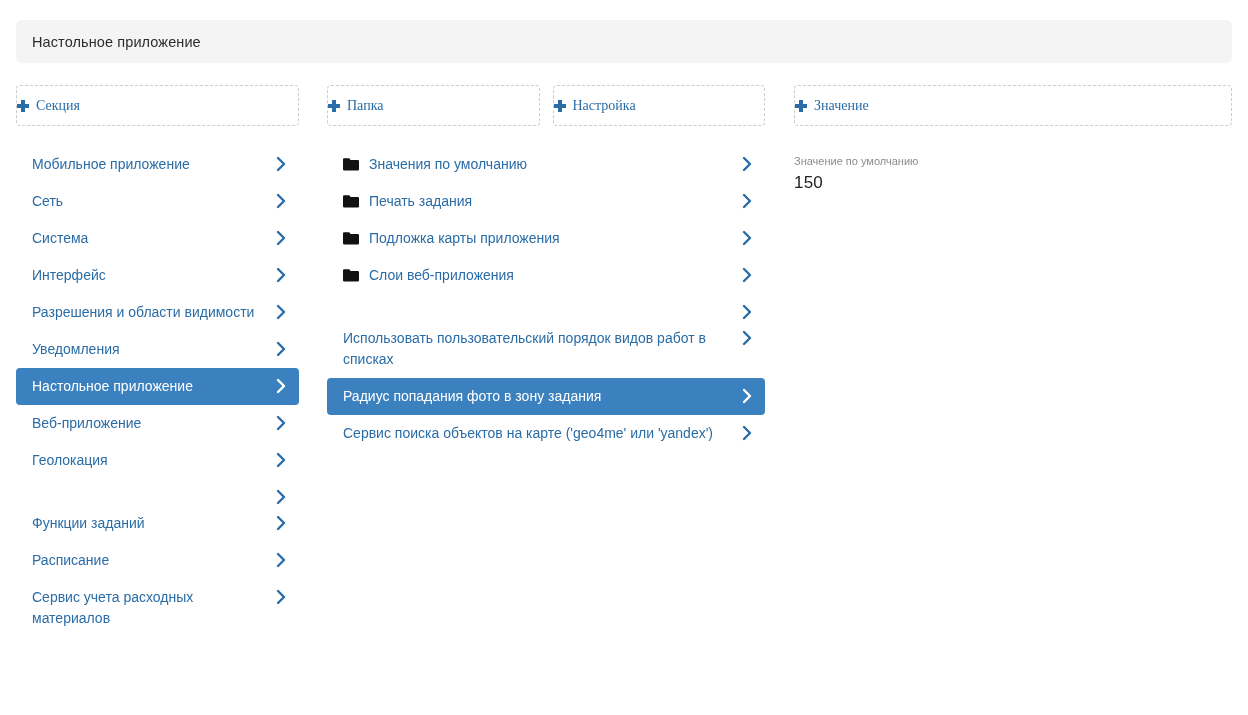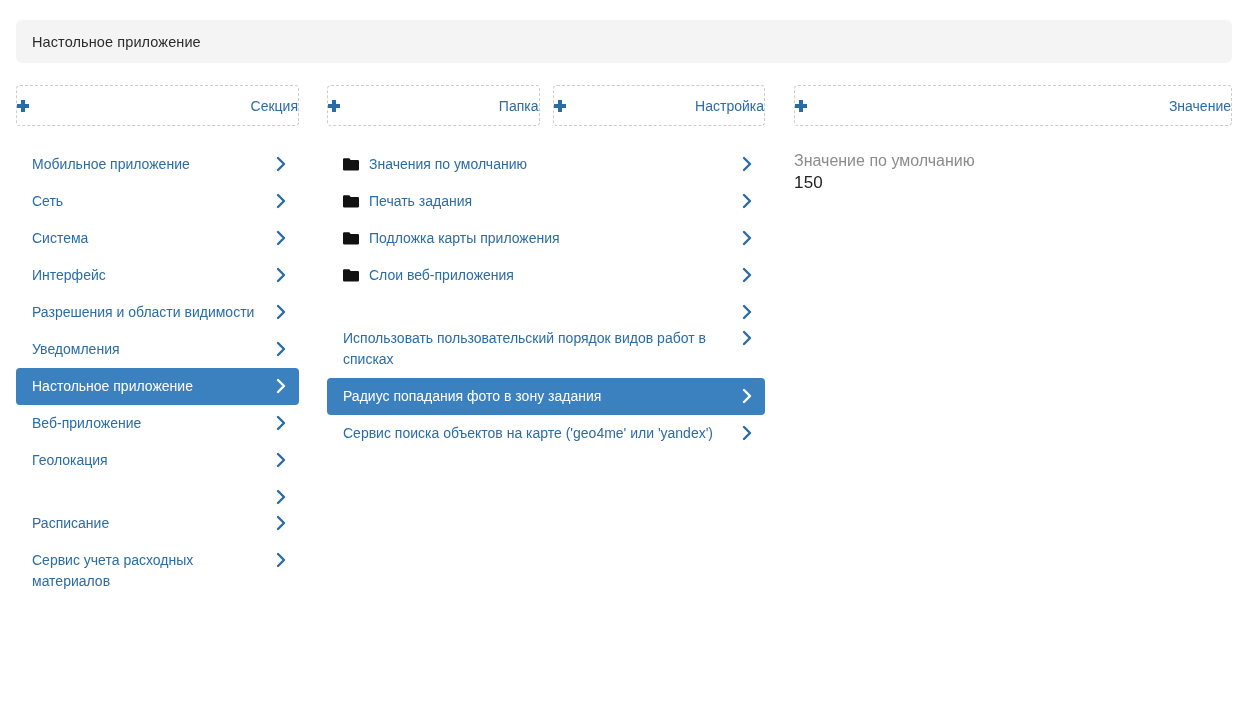--- a/index.html
+++ b/index.html
@@ -60,25 +60,26 @@
     margin-bottom: 20px;
   }
   .add-btn {
     flex: 1 1 0;
     height: 41px;
     border: 1px dashed #cccccc;
     border-radius: 4px;
     background: #ffffff;
     display: flex;
     align-items: center;
-    justify-content: space-between;
+    justify-content: flex-start;
     gap: 7px;
     cursor: pointer;
     box-sizing: border-box;
     user-select: none;
+    font-family: Liberation Serif, serif;
   }
   .add-btn .plus {
     display: inline-block;
     position: relative;
     width: 12px;
     height: 12px;
     flex: none;
   }
   .add-btn .plus::before,
   .add-btn .plus::after {
@@ -147,21 +148,21 @@
 
   
   .col-sections .row { padding-left: 16px; padding-right: 34px; justify-content: flex-end; }
 
   
   .value-block {
     padding: 6px 0 0 0;
   }
   .value-caption {
     color: #8c8c8c;
-    font-size: 16px;
+    font-size: 11px;
     line-height: 18px;
     margin-bottom: 2px;
   }
   .value-number {
     color: #222222;
     font-size: 17px;
     line-height: 22px;
     letter-spacing: 0.2px;
   }
 </style>
@@ -267,20 +268,28 @@
       </div>
 
       <div class="row">
         <span class="chevron">
           <svg width="11" height="18" viewBox="0 0 11 18">
               <path d="M2 3 L8 9 L2 15" fill="none" stroke-width="2.4" stroke-linecap="round" stroke-linejoin="round"></path>
             </svg>
         </span>
       </div>
 
+      <div class="row">
+        <span class="row-label">Функции заданий</span>
+        <span class="chevron">
+          <svg width="11" height="18" viewBox="0 0 11 18">
+              <path d="M2 3 L8 9 L2 15" fill="none" stroke-width="2.4" stroke-linecap="round" stroke-linejoin="round"></path>
+            </svg>
+        </span>
+      </div>
 
       <div class="row">
         <span class="row-label">Расписание</span>
         <span class="chevron">
           <svg width="11" height="18" viewBox="0 0 11 18">
               <path d="M2 3 L8 9 L2 15" fill="none" stroke-width="2.4" stroke-linecap="round" stroke-linejoin="round"></path>
             </svg>
         </span>
       </div>
 

